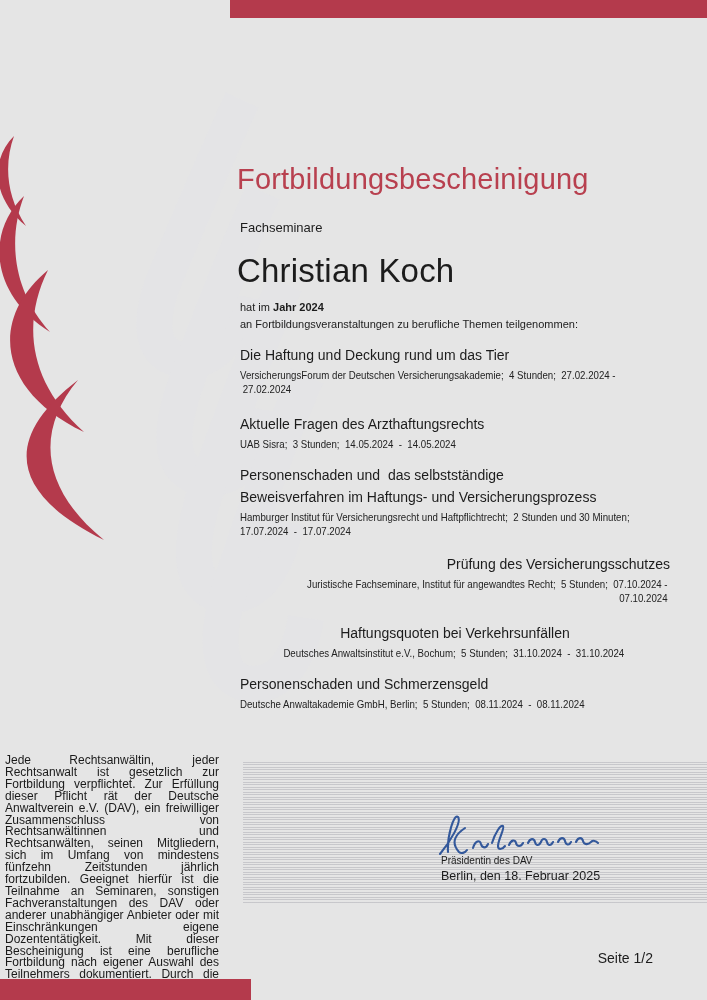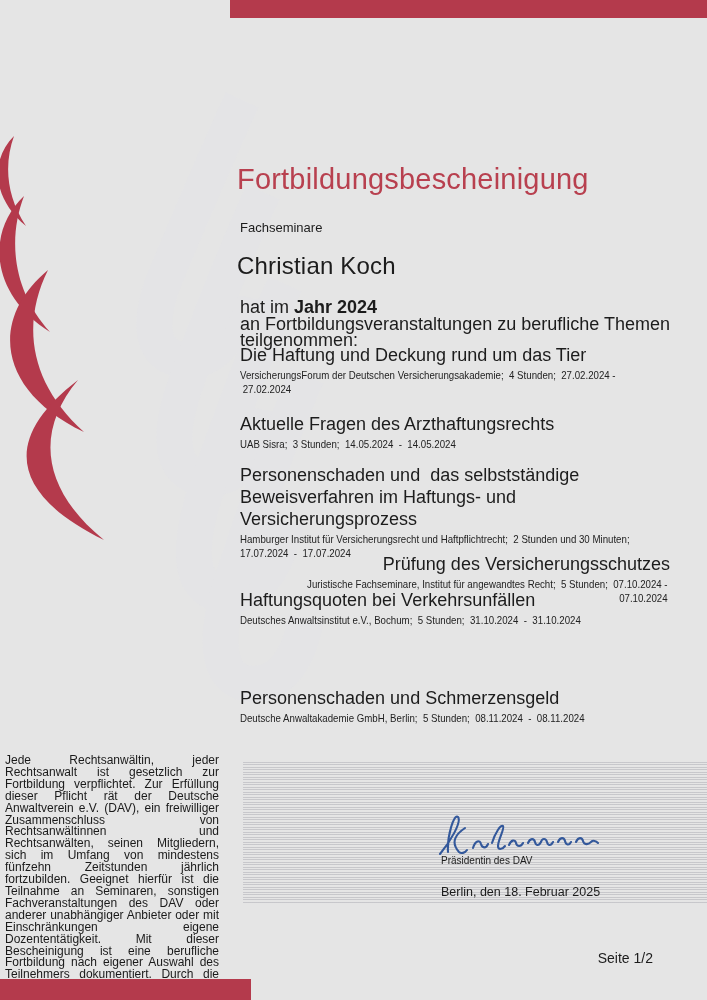--- a/index.html
+++ b/index.html
@@ -6,34 +6,34 @@
   .page{
     position:relative;width:707px;height:1000px;background:#e5e5e5;overflow:hidden;
     font-family:Liberation Sans, sans-serif;color:#1c1c1c;
   }
   .abs{position:absolute;}
   .topbar{left:230px;top:0;width:477px;height:18px;background:var(--accent-red);}
   .bottombar{left:0;top:979px;width:251px;height:21px;background:var(--accent-red);}
   .logo{left:0;top:90px;width:340px;height:680px;}
   .cert-title{left:237px;top:163px;font-size:29px;line-height:32px;color:var(--title-red);letter-spacing:.2px;white-space:nowrap;}
   .role{left:240px;top:220px;font-size:13px;}
-  .name{left:237px;top:252px;font-size:24px;letter-spacing:.2px;white-space:nowrap;}
-  .intro{left:240px;top:299px;font-size:18px;line-height:16.5px;}
+  .name{left:237px;top:252px;font-size:33px;letter-spacing:.2px;white-space:nowrap;}
+  .intro{left:240px;top:299px;font-size:11px;line-height:16.5px;}
   .intro b{font-weight:bold;}
   .course{left:240px;width:430px;}
-  .course-title{font-size:18px;line-height:22px;white-space:pre-wrap;}
+  .course-title{font-size:14px;line-height:22px;white-space:pre-wrap;}
   .course-details{margin-top:3px;font-size:11px;line-height:13.5px;white-space:pre-wrap;
     transform:scaleX(.88);transform-origin:left top;width:113%;color:#222;}
-  .c1{top:344px;} .c2{top:413px;} .c3{top:464px;} .c4{top:553px;text-align:right;} .c5{top:589px;} .c6{top:687px;}
+  .c1{top:344px;} .c2{top:413px;} .c3{top:464px;} .c4{top:553px;text-align:right;} .c5{top:622px;text-align:center;} .c6{top:673px;}
   .legal{left:5px;top:755px;width:214px;font-size:12px;line-height:11.9px;text-align:justify;color:#1a1a1a;}
   .linesband{left:243px;top:762px;width:464px;height:141px;
     background:repeating-linear-gradient(to bottom,rgba(175,175,182,.55) 0,rgba(175,175,182,.55) .8px,transparent .8px,transparent 2.5px);}
   .sig-svg{left:432px;top:812px;width:170px;height:50px;}
   .signer-role{left:441px;top:855px;font-size:10px;}
-  .place-date{left:441px;top:869px;font-size:12.5px;margin-top:16px;}
+  .place-date{left:441px;top:869px;font-size:12.5px;}
   .page-num{left:595px;top:950px;width:58px;font-size:14px;text-align:right;}
 </style>
 </head>
 <body>
 
 <div class="page">
 
   <div class="abs topbar"></div>
 
   <svg class="abs logo" viewBox="0 0 340 680" xmlns="http://www.w3.org/2000/svg" aria-hidden="true">

